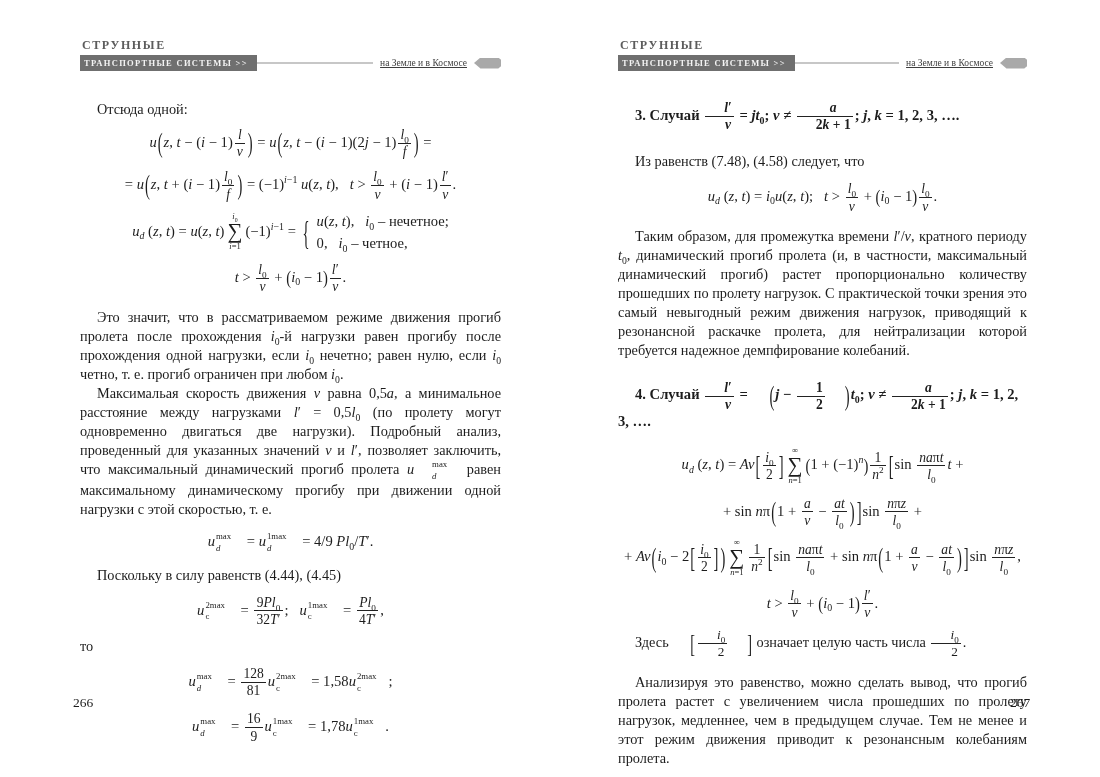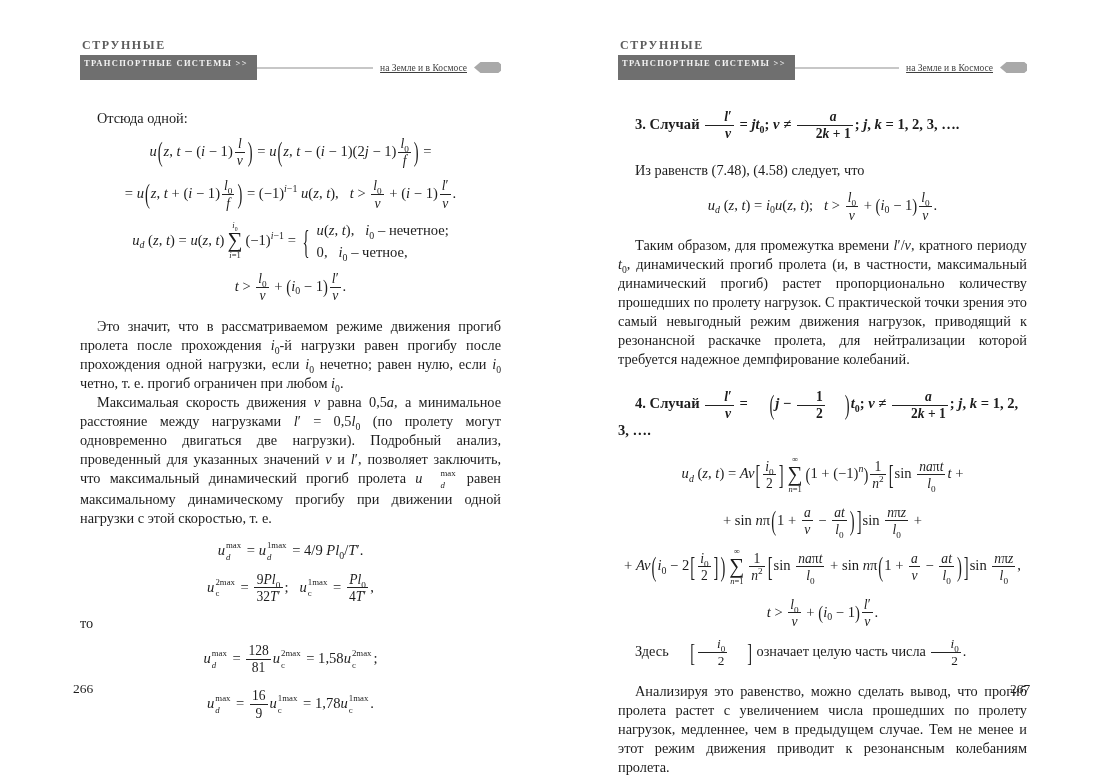--- a/index.html
+++ b/index.html
@@ -8,21 +8,21 @@
     font-family:"Liberation Serif", serif;color:#1c1c1c;overflow:hidden;
   }
   .page{position:absolute;top:38px;}
   #page-left{left:80px;width:421px;}
   #page-right{left:618px;width:409px;}
 
   
   .hdr{margin-bottom:29px;}
   .hdr-top{font-size:12px;font-weight:bold;letter-spacing:1.6px;color:#5c5c5c;margin:0 0 2px 2px;}
   .hdr-row{display:flex;align-items:center;}
-  .hdr-box{background:#6f6f6f;color:#f4f4f4;font-size:8.5px;font-weight:bold;letter-spacing:1.3px;padding:3px 9px 12px 4px;white-space:nowrap;}
+  .hdr-box{background:#6f6f6f;color:#f4f4f4;font-size:8.5px;font-weight:bold;letter-spacing:1.3px;padding:3px 9px 3px 4px;white-space:nowrap;}
   .hdr-rule{flex:1;height:2px;background:#c7c7c7;}
   .hdr-tag{font-size:9.5px;color:#3e3e3e;margin:0 7px;white-space:nowrap;text-decoration:underline;}
   .hdr-arrow{width:27px;height:11px;background:#a9a9a9;flex:none;
     clip-path:polygon(0 50%, 24% 0, 90% 0, 100% 20%, 100% 80%, 90% 100%, 24% 100%);}
 
   
   .para{font-size:14.3px;line-height:19px;text-align:justify;margin:0;}
   .para.ind{text-indent:17px;}
   .heading{font-size:14.6px;line-height:19px;text-indent:17px;margin:20px 0 15px;font-family:Liberation Serif, serif;}
   .formula{font-size:14.6px;text-align:center;line-height:1.25;margin:10px 0;}
@@ -33,28 +33,28 @@
 
   
   i{font-style:italic;}
   sub,sup{font-size:68%;line-height:0;}
   .f{display:inline-block;vertical-align:middle;text-align:center;margin:0 2px;line-height:1.12;font-size:93%;}
   .f .n{display:block;padding:0 2px 0.5px;border-bottom:1px solid #222;}
   .f .d{display:block;padding:0.5px 2px 0;}
   .sm{display:inline-flex;flex-direction:column;align-items:center;vertical-align:middle;line-height:1;margin:0 3px;}
   .sm .sl{font-size:8.5px;line-height:1.15;}
   .sm .sg{font-size:21px;line-height:0.95;}
-  .ss{display:inline-flex;flex-direction:column;align-items:flex-start;vertical-align:middle;line-height:1;font-size:8.8px;row-gap:3px;margin:0 2px 0 1px;}
+  .ss{display:inline-flex;flex-direction:column;align-items:flex-start;vertical-align:middle;line-height:1;font-size:8.8px;row-gap:3px;margin:0 12px 0 1px;}
   .bp{display:inline-block;transform:scaleY(1.8);vertical-align:middle;margin:0 1px;font-weight:300;}
   .mp{display:inline-block;transform:scaleY(1.3);vertical-align:middle;font-weight:300;}
   .cs{display:inline-flex;align-items:center;vertical-align:middle;text-align:left;margin-left:3px;}
   .cs .cb{display:inline-block;transform:scaleY(2.35);font-weight:300;margin-right:7px;}
   .cs .cc{display:inline-flex;flex-direction:column;row-gap:4px;}
 
-  .pagenum{position:absolute;top:681px;font-size:13.5px;color:#1c1c1c;}
+  .pagenum{position:absolute;top:695px;font-size:13.5px;color:#1c1c1c;}
   #pn-left{left:73px;}
   #pn-right{left:1010px;}
 </style>
 </head>
 <body>
 
 <section class="page" id="page-left">
   <div class="hdr">
     <div class="hdr-top">СТРУННЫЕ</div>
     <div class="hdr-row">
@@ -85,20 +85,21 @@
         <span>max</span>
         <span><i>d</i></span>
       </span> равен максимальному динамическому прогибу при движении одной нагрузки с этой скоростью, т. е.</p>
   <div class="formula mt-md"><i>u</i><span class="ss">
         <span>max</span>
         <span><i>d</i></span>
       </span> = <i>u</i><span class="ss">
         <span>1max</span>
         <span><i>d</i></span>
       </span> = 4/9 <i>Pl</i><sub>0</sub>/<i>T</i>′.</div>
+  <p class="para ind mt-md">Поскольку в силу равенств (4.44), (4.45)</p>
   <div class="formula"><i>u</i><span class="ss">
         <span>2max</span>
         <span>c</span>
       </span> = <span class="f"><span class="n">9<i>Pl</i><sub>0</sub></span><span class="d">32<i>T</i>′</span></span>;&nbsp;&nbsp;&nbsp;<i>u</i><span class="ss">
         <span>1max</span>
         <span>c</span>
       </span> = <span class="f"><span class="n"><i>Pl</i><sub>0</sub></span><span class="d">4<i>T</i>′</span></span>,</div>
   <p class="para">то</p>
   <div class="formula"><i>u</i><span class="ss">
         <span>max</span>

